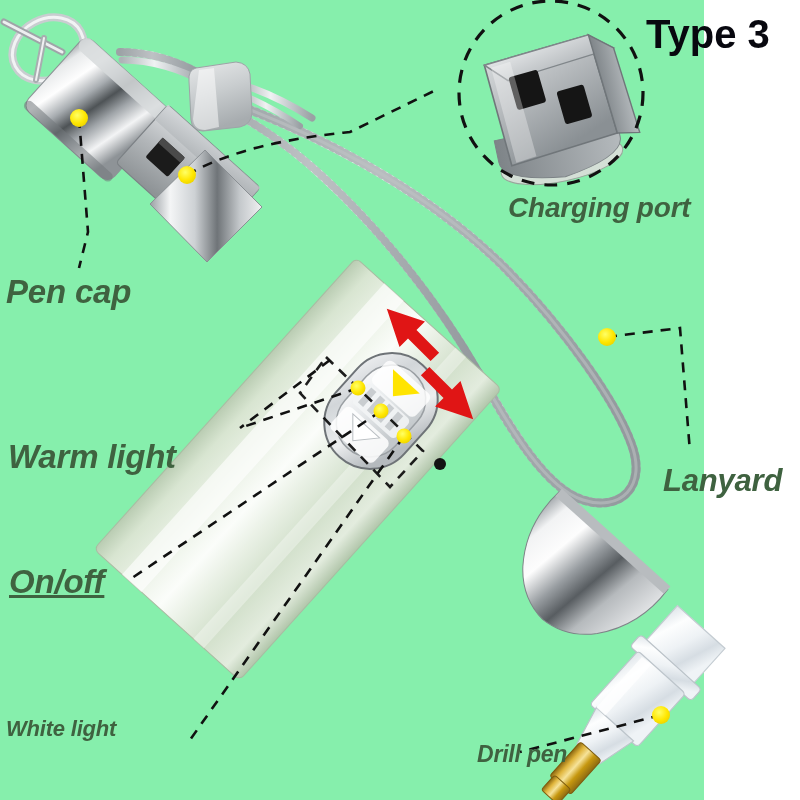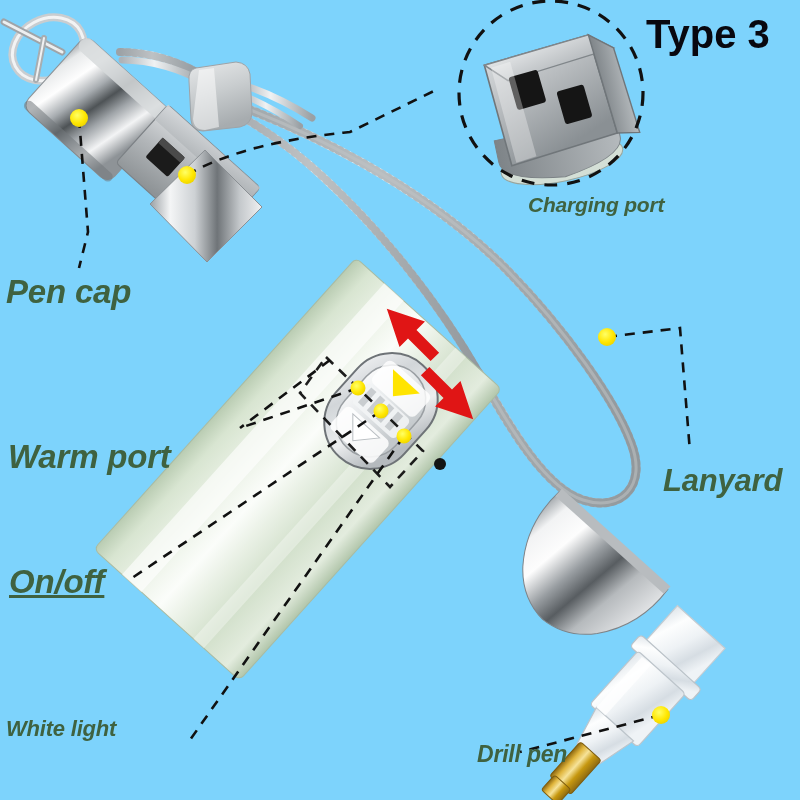--- a/index.html
+++ b/index.html
@@ -1,30 +1,30 @@
 <!DOCTYPE html>
 <html><head>
 <meta charset="utf-8">
 <style>
   html,body{margin:0;padding:0;background:#ffffff;}
   body{width:800px;height:800px;overflow:hidden;
        font-family:"Liberation Sans","DejaVu Sans",sans-serif;}
-  #stage{position:relative;width:800px;height:800px;background:#7dd3fc;}
+  #stage{position:relative;width:704px;height:800px;background:#86efac;}
   #art{position:absolute;left:0;top:0;width:800px;height:800px;}
   .lbl{position:absolute;color:#3f6240;font-weight:bold;font-style:italic;
        font-family:"Liberation Sans","DejaVu Sans",sans-serif;
        white-space:nowrap;line-height:1;letter-spacing:-0.2px;}
   .lbl-type{position:absolute;color:#08080f;font-weight:bold;font-style:normal;
        font-family:"Liberation Sans","DejaVu Sans",sans-serif;
        white-space:nowrap;line-height:1;}
   #l-pencap{left:6px;  top:275px; font-size:33px;}
   #l-warm{  left:8px;  top:440px; font-size:33px;}
   #l-onoff{ left:9px;  top:565px; font-size:33px;text-decoration:underline;}
   #l-white{ left:6px;  top:718px; font-size:22px;}
-  #l-charge{left:528px;top:194px; font-size:21px;}
+  #l-charge{left:508px;top:194px; font-size:28px;}
   #l-lanyard{left:663px;top:465px;font-size:31px;font-style:italic;}
   #l-drill{ left:477px;top:743px; font-size:23px;}
   #l-type{  left:646px;top:14px;  font-size:40px;}
 </style>
 </head>
 <body>
 
 <div id="stage">
 
   <svg id="art" viewBox="0 0 800 800" xmlns="http://www.w3.org/2000/svg">
@@ -326,20 +326,20 @@
       </g>
       <g transform="rotate(135 452 398)">
         <path d="M452 368 L470 404 L458 404 L458 436 L446 436 L446 404 L434 404 Z"></path>
       </g>
     </g>
   </svg>
 
   <div class="lbl-type" id="l-type">Type  3</div>
 
   <div class="lbl" id="l-pencap">Pen cap</div>
-  <div class="lbl" id="l-warm">Warm port</div>
+  <div class="lbl" id="l-warm">Warm light</div>
   <div class="lbl" id="l-onoff">On/off</div>
   <div class="lbl" id="l-white">White light</div>
   <div class="lbl" id="l-charge">Charging port</div>
   <div class="lbl" id="l-lanyard">Lanyard</div>
   <div class="lbl" id="l-drill">Drill pen</div>
 
 </div>
 
 </body></html>

